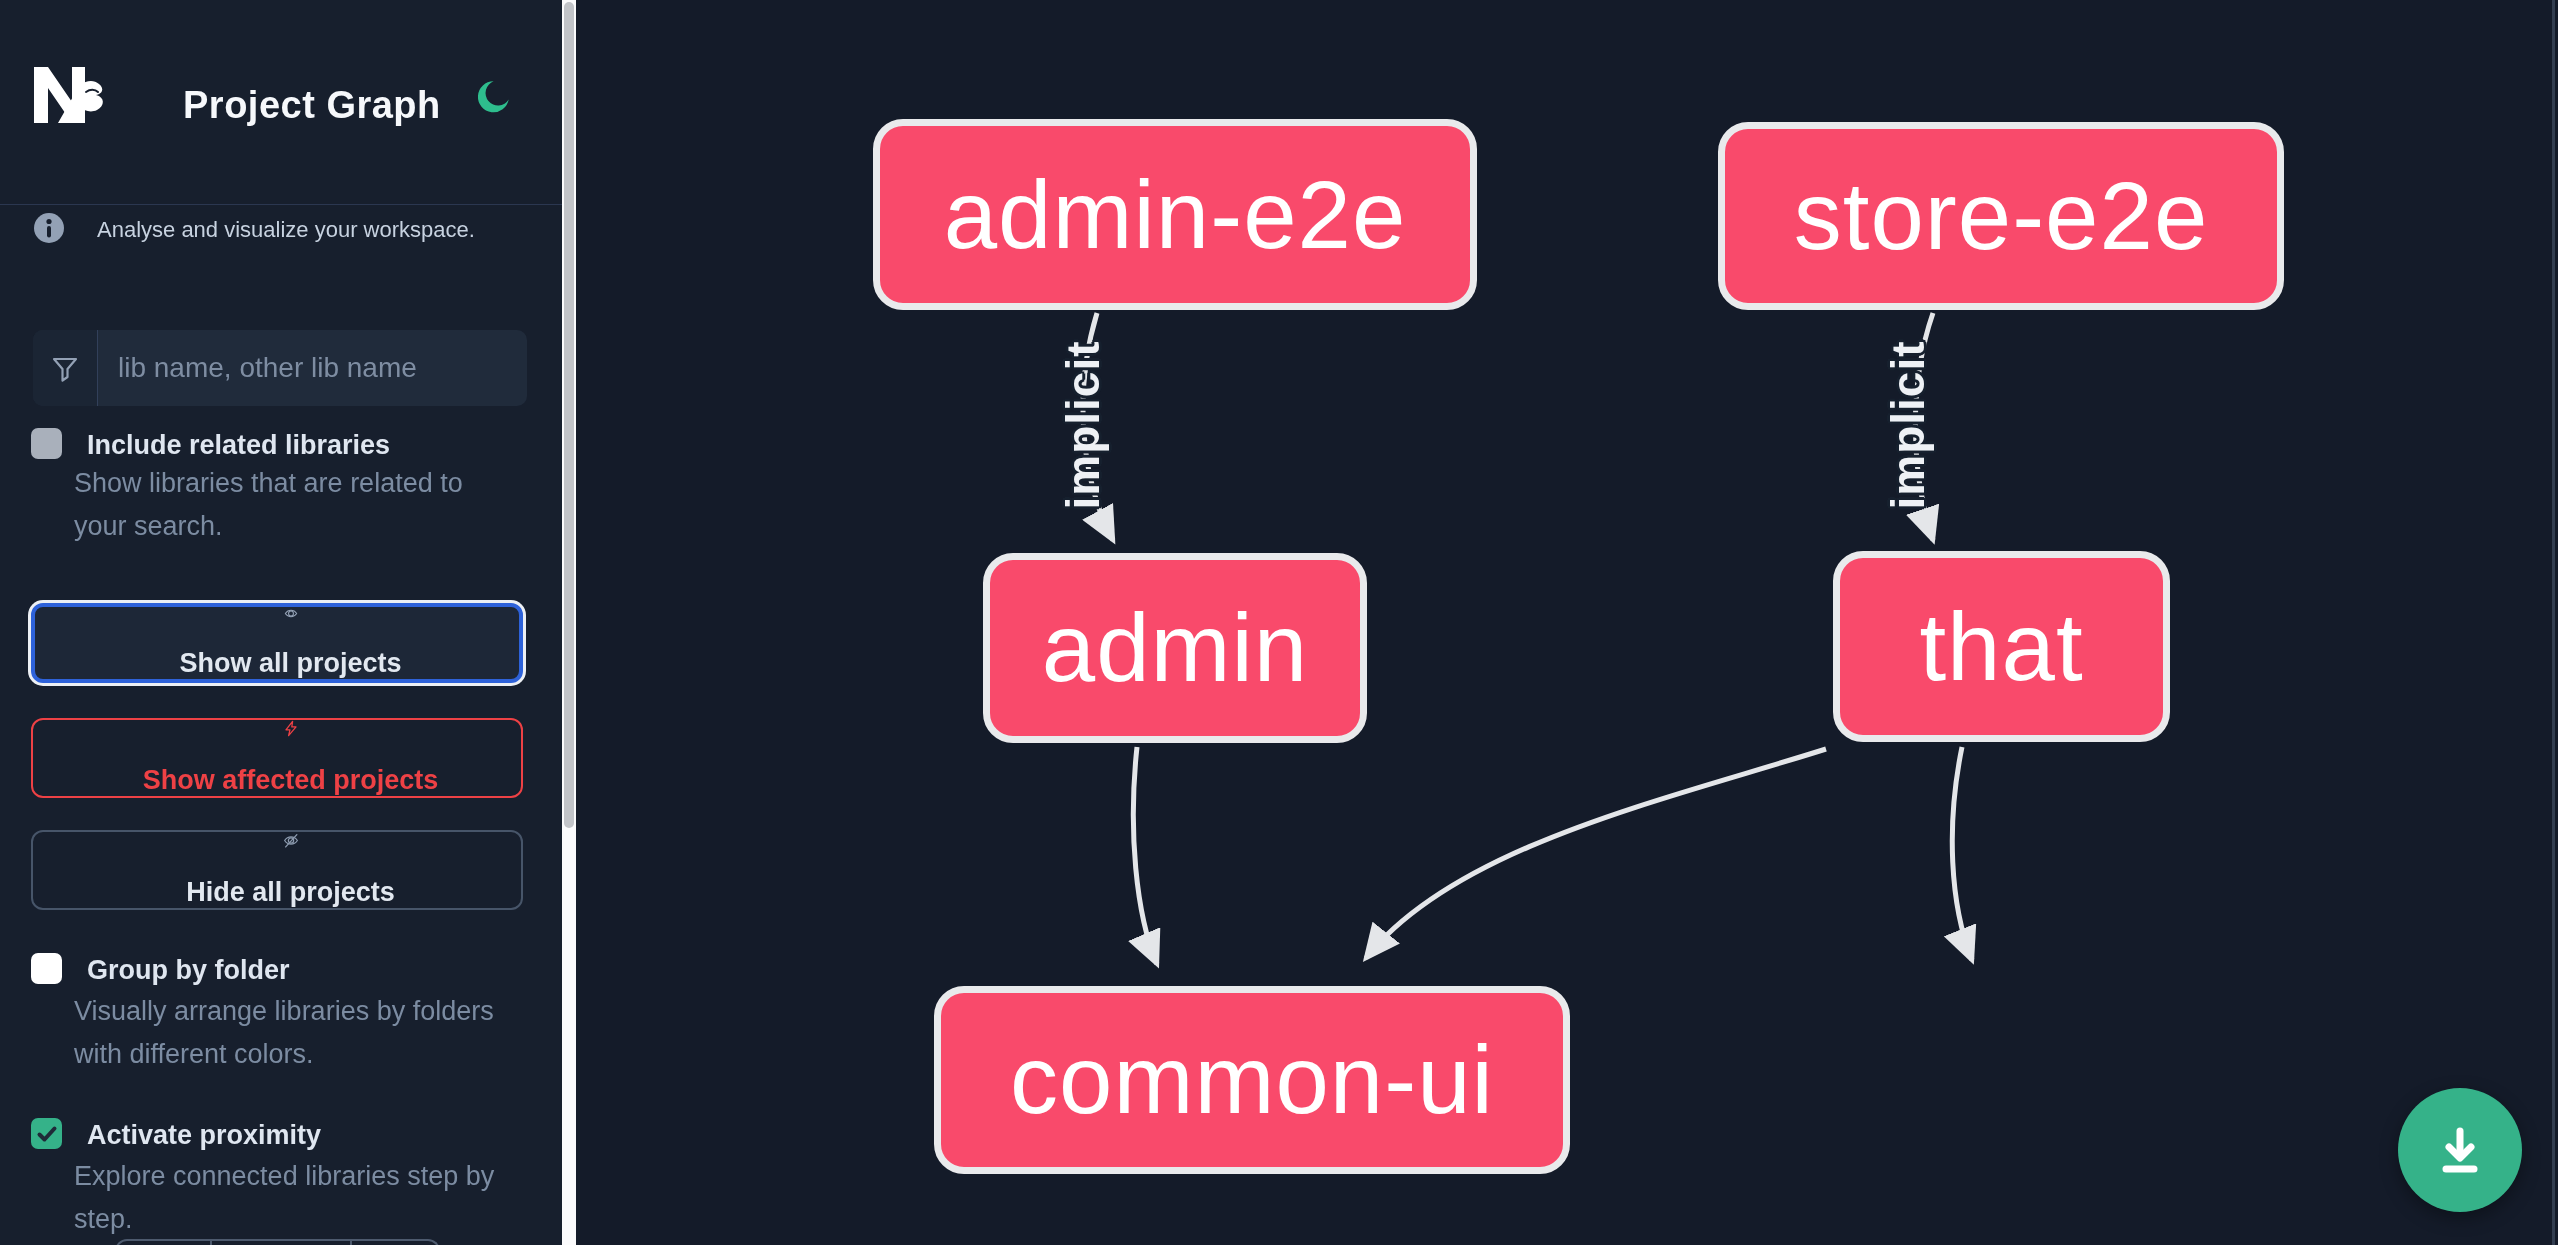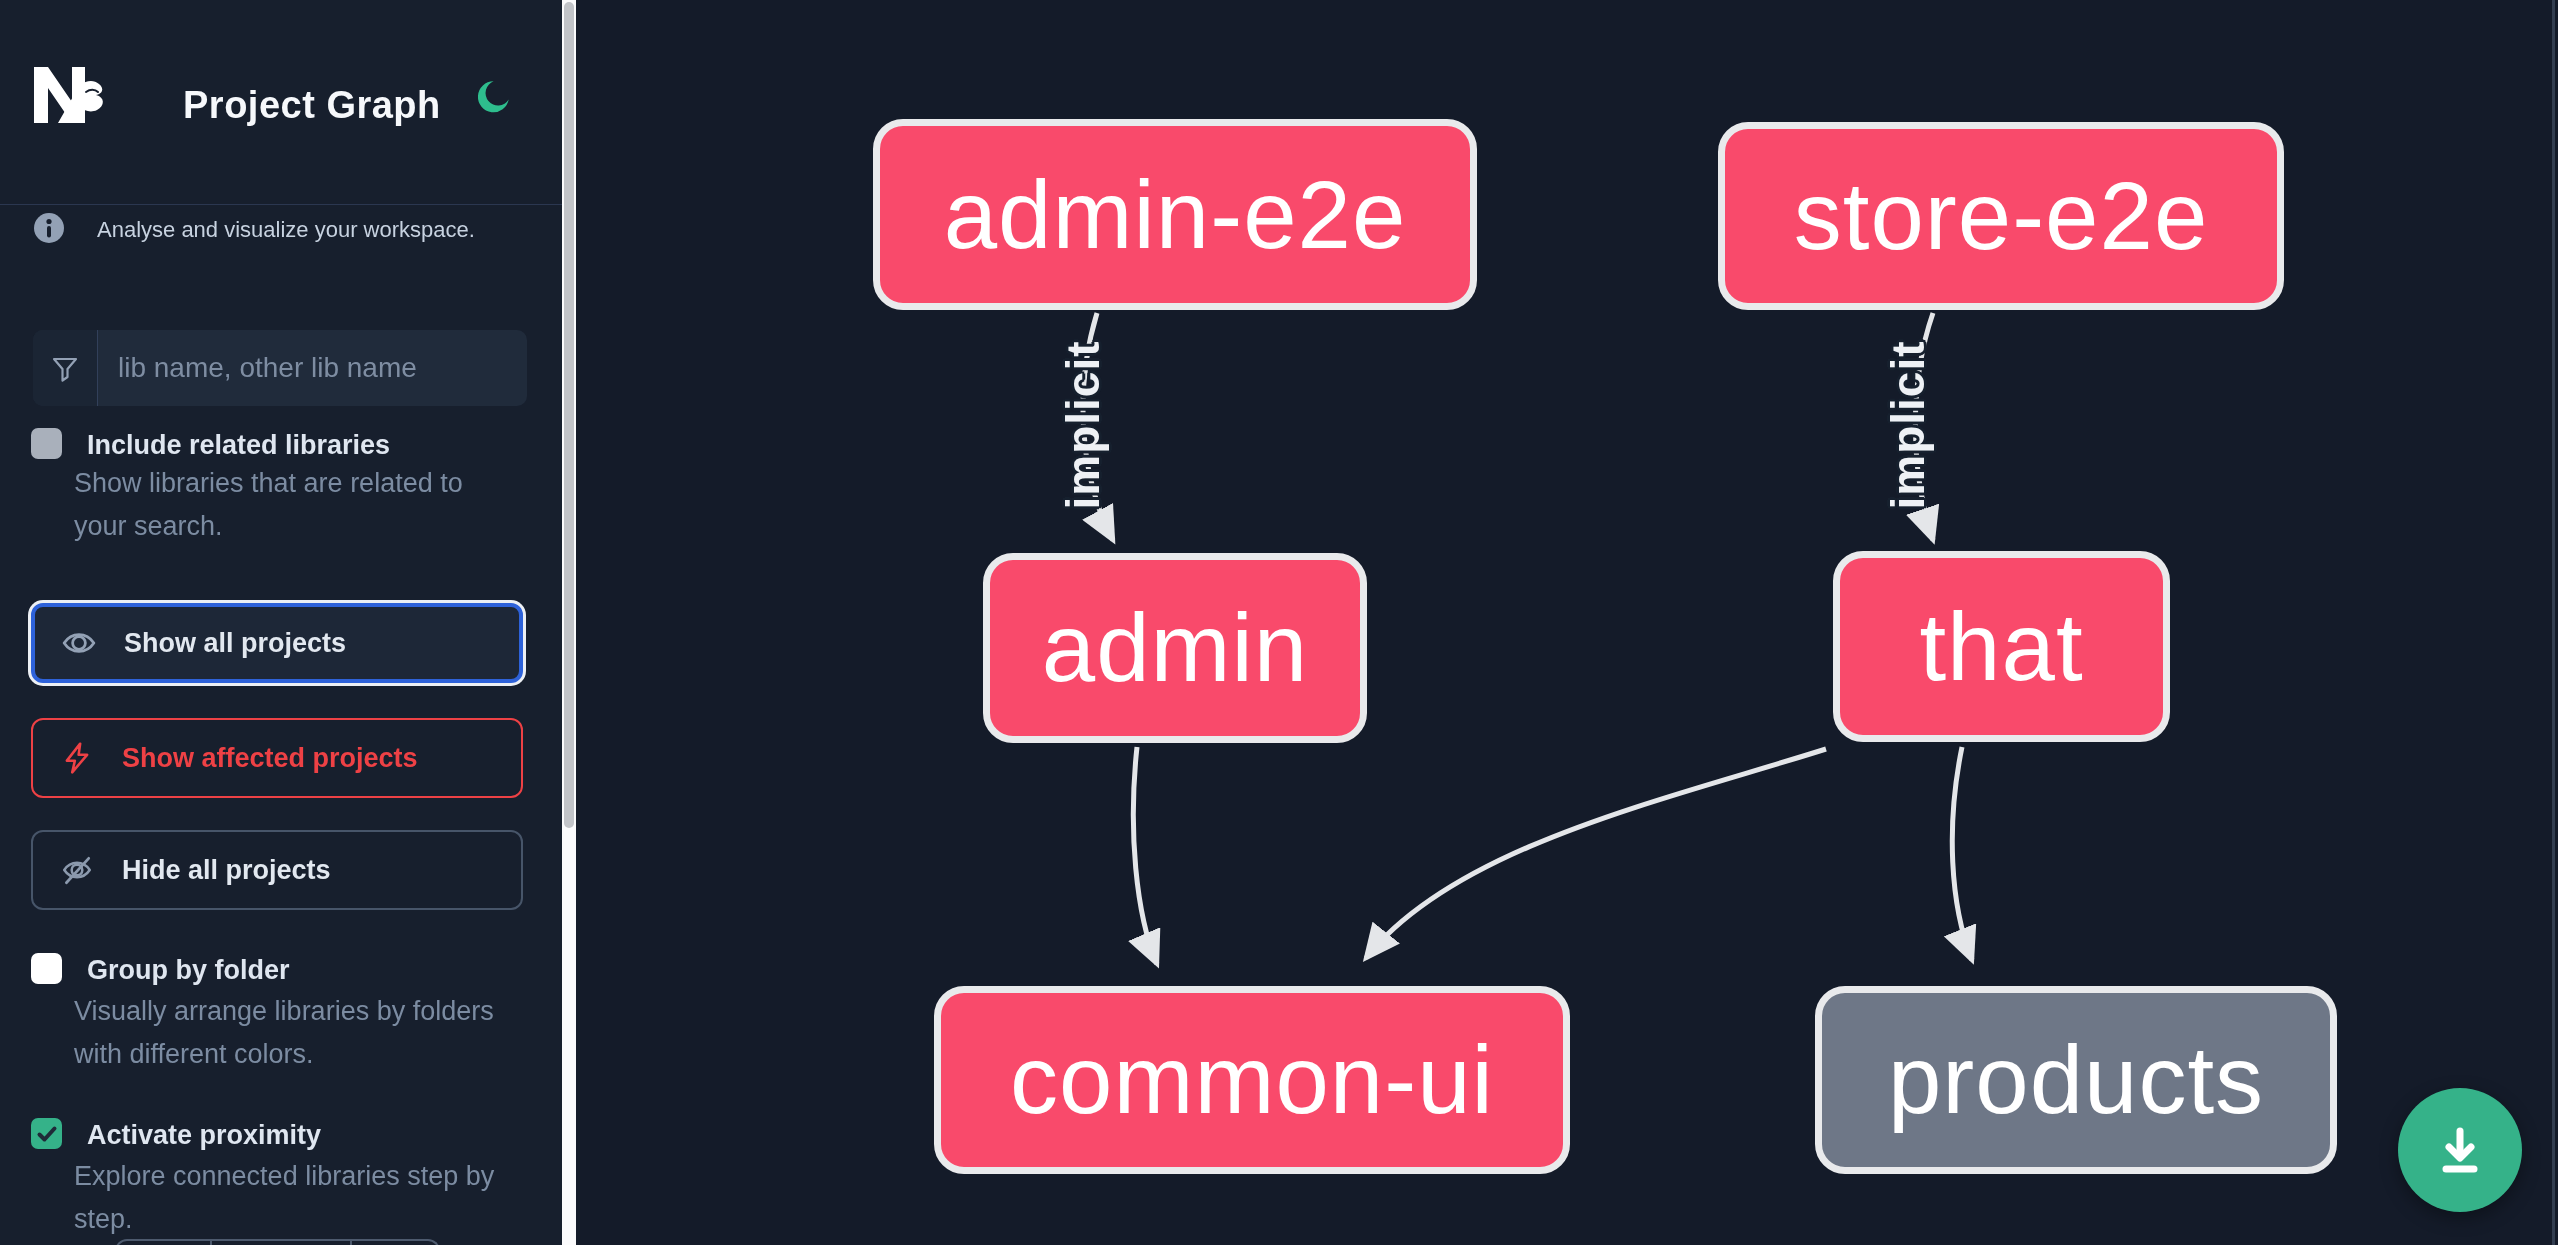--- a/index.html
+++ b/index.html
@@ -19,21 +19,21 @@
   .search-box { position:absolute; left:33px; top:330px; width:494px; height:76px; border-radius:10px; background:#202b3b; display:flex; overflow:hidden; }
   .funnel-cell { width:65px; height:100%; background:#1b2534; border-right:1px solid #32405a; display:flex; align-items:center; justify-content:center; flex:none; }
   .search-box input { flex:1; background:transparent; border:0; outline:none; color:#dbe3ee; font-size:28px; padding:0 20px; font-family:"Liberation Sans", sans-serif; }
   .search-box input::placeholder { color:#7e8da2; }
   .cb-box { position:absolute; left:31px; width:31px; height:31px; border-radius:7px; cursor:pointer; }
   .cb-gray { background:#a9b0bb; }
   .cb-white { background:#ffffff; }
   .cb-green { background:#35b289; display:flex; align-items:center; justify-content:center; }
   .cb-label { position:absolute; left:87px; font-size:27px; font-weight:700; color:#dfe6f0; white-space:nowrap; cursor:pointer; }
   .cb-desc { position:absolute; left:74px; width:448px; font-size:27px; line-height:43px; color:#7c8ca2; }
-  .sb-btn { position:absolute; left:31px; width:492px; height:80px; border-radius:12px; display:flex; align-items:center; padding-left:27px; gap:28px; font-size:27px; font-weight:600; font-family:"Liberation Sans", sans-serif; cursor:pointer; background:transparent; }
+  .sb-btn { position:absolute; left:31px; width:492px; height:80px; border-radius:12px; display:flex; align-items:center; padding-left:27px; gap:28px; font-size:27px; font-weight:600; font-family:"Liberation Sans", sans-serif; cursor:pointer; background:transparent;flex-direction:column; }
   .btn-focused { top:603px; background:#1d2737; border:4px solid #2e62d9; box-shadow:0 0 0 3px #edf0f4; color:#e2e8f0; }
   .btn-affected { top:718px; border:2px solid #ee4145; color:#ee4145; }
   .btn-plain { top:830px; border:2px solid #475569; color:#e2e8f0; }
   .seg-sliver { position:absolute; left:115px; top:1239px; width:325px; height:14px; border:2px solid #4d5a6e; border-bottom:0; border-radius:12px 12px 0 0; }
   .seg-div1, .seg-div2 { position:absolute; top:0; width:2px; height:12px; background:#4d5a6e; }
   .seg-div1 { left:93px; } .seg-div2 { left:233px; }
   
   .sb-track { position:absolute; left:562px; top:0; width:14px; height:1245px; background:#fbfbfc; }
   .sb-thumb { position:absolute; left:564px; top:2px; width:10px; height:826px; background:#c2c4c8; border-radius:6px; }
   
@@ -159,21 +159,20 @@
     </svg>
 
     <div class="edge-label el-1">implicit</div>
     <div class="edge-label el-2">implicit</div>
 
     <div class="gnode node-pink n-admin-e2e">admin-e2e</div>
     <div class="gnode node-pink n-store-e2e">store-e2e</div>
     <div class="gnode node-pink n-admin">admin</div>
     <div class="gnode node-pink n-store">that</div>
     <div class="gnode node-pink n-common-ui">common-ui</div>
-    <div class="gnode node-gray n-products">products</div>
 
     <button class="fab">
       <svg width="64" height="64" viewBox="0 0 64 64">
         <path d="M32 13 V38" stroke="#ffffff" stroke-width="7" stroke-linecap="round" fill="none"></path>
         <path d="M21 29 L32 40 L43 29" stroke="#ffffff" stroke-width="7" stroke-linecap="round" stroke-linejoin="round" fill="none"></path>
         <path d="M18 51 H46" stroke="#ffffff" stroke-width="7" stroke-linecap="round" fill="none"></path>
       </svg>
     </button>
 
     <div class="right-edge"></div>

